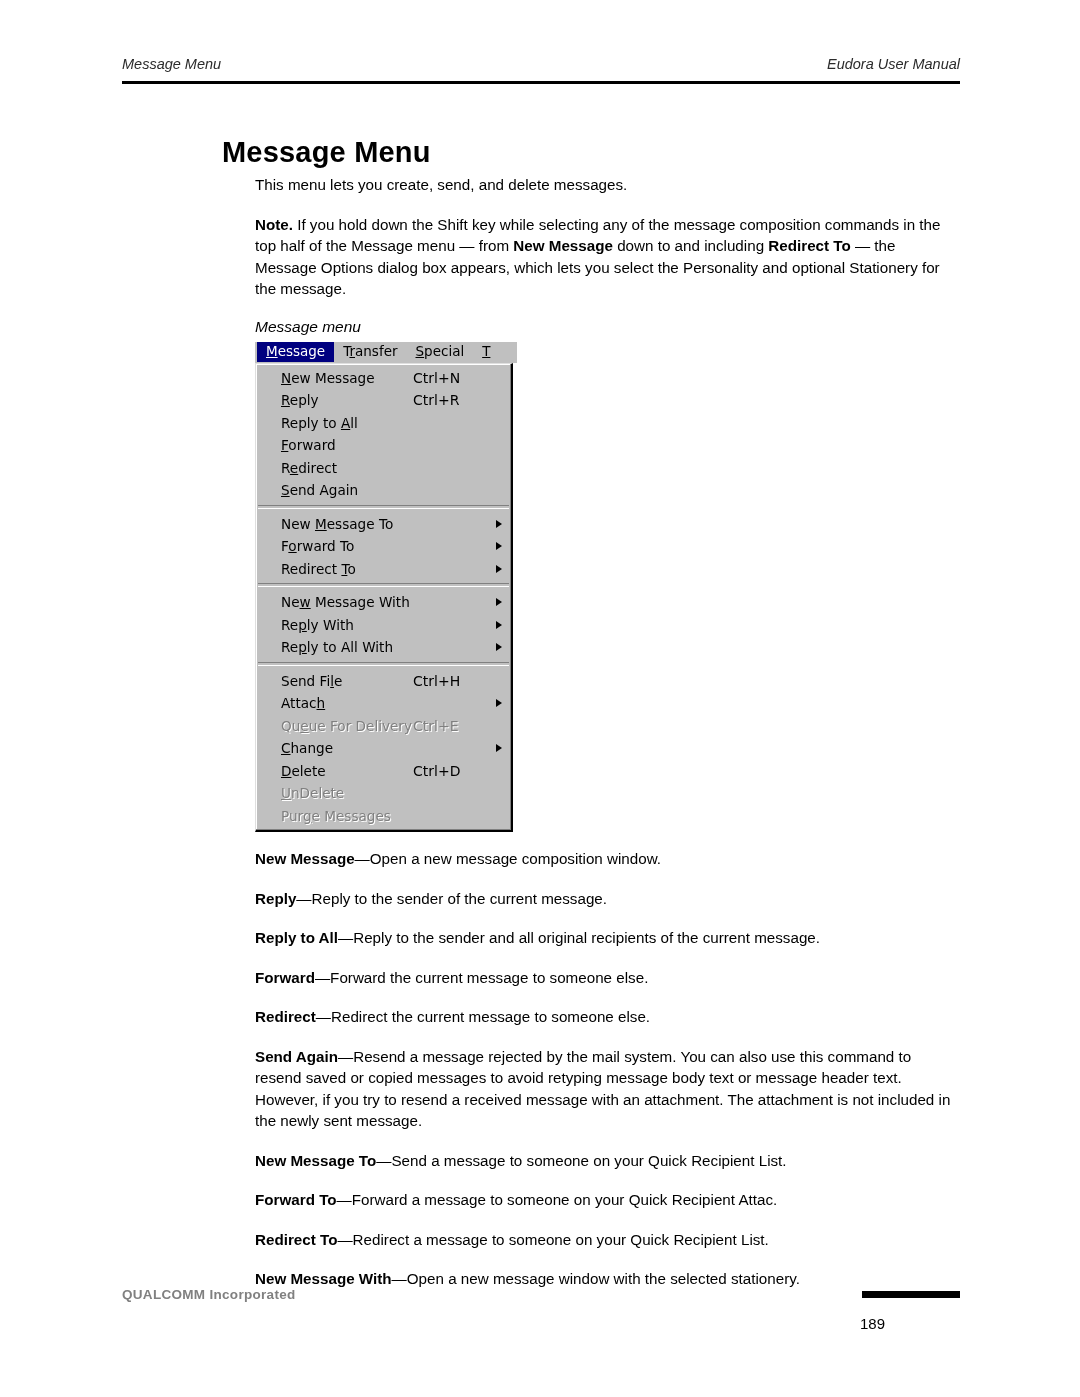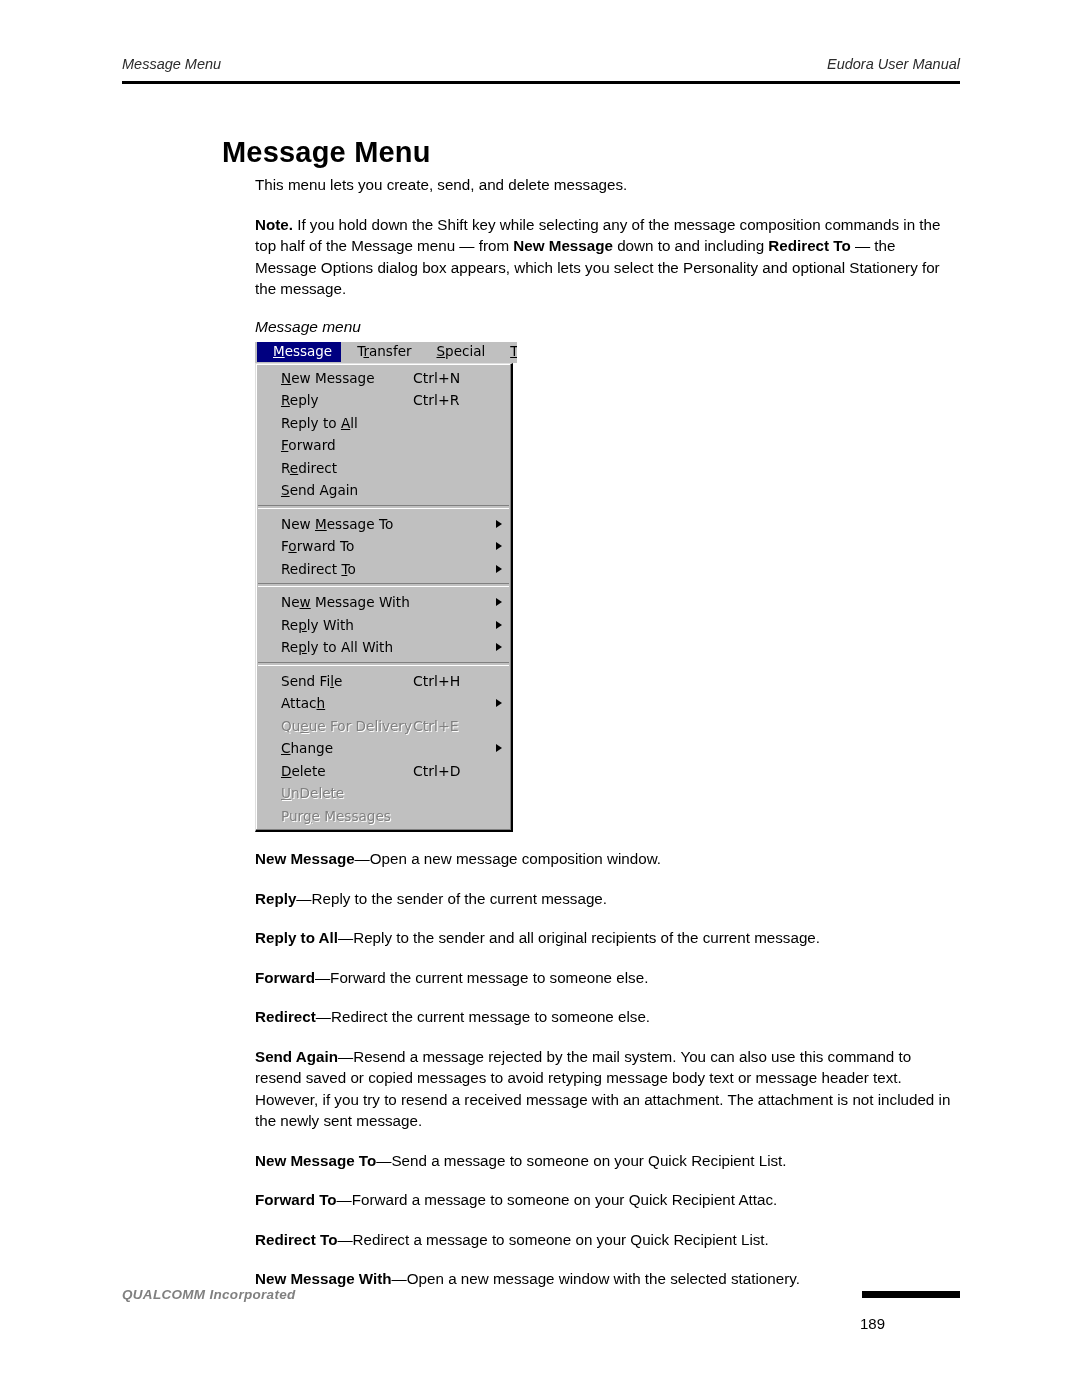--- a/index.html
+++ b/index.html
@@ -86,21 +86,21 @@
     align-items: center;
     height: 21px;
     background: #c0c0c0;
     padding-left: 2px;
     font-size: 13.5px;
     color: #000;
     overflow: hidden;
     white-space: nowrap;
   }
   .menubar-item {
-    padding: 2px 9px 3px 16px;
+    padding: 2px 9px 3px 9px;
     line-height: 15px;
   }
   .menubar-item.active {
     background: #000080;
     color: #ffffff;
   }
   .menubar-item.truncated { padding-right: 0; }
 
   .menu-popup {
     width: 258px;
@@ -146,21 +146,20 @@
   .menu-item.disabled { color: #808080; text-shadow: 1px 1px 0 #ffffff; }
   .menu-item.disabled .accel { color: #808080; text-shadow: 1px 1px 0 #ffffff; }
   .menu-item u { text-decoration: underline; }
 
   
   .footer-brand {
     position: absolute;
     left: 122px;
     top: 1287px;
     font-size: 13.5px;
-    font-style: italic;
     font-weight: bold;
     color: #808080;
     letter-spacing: 0.3px;
   }
   .footer-bar {
     position: absolute;
     left: 862px;
     top: 1291px;
     width: 98px;
     height: 7px;

